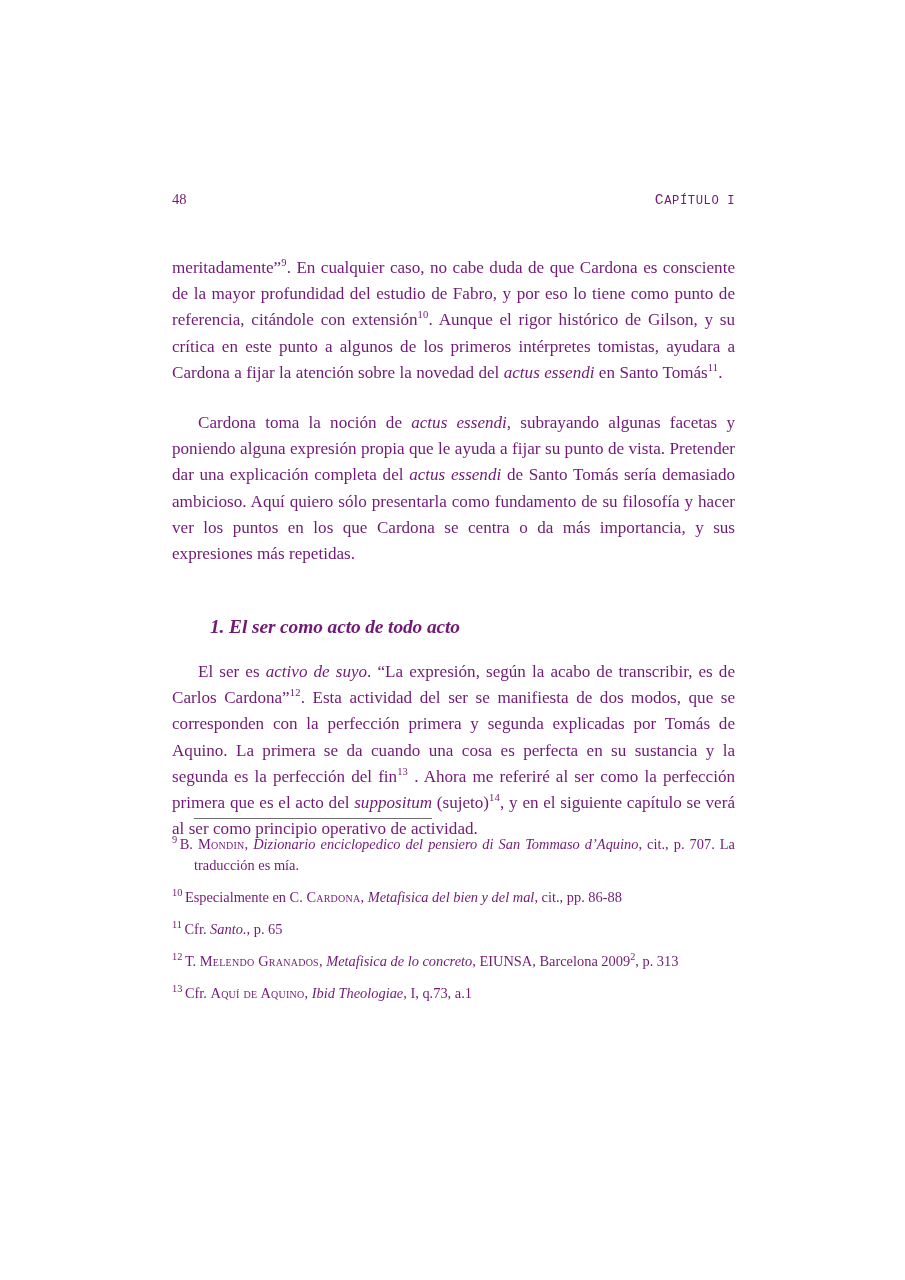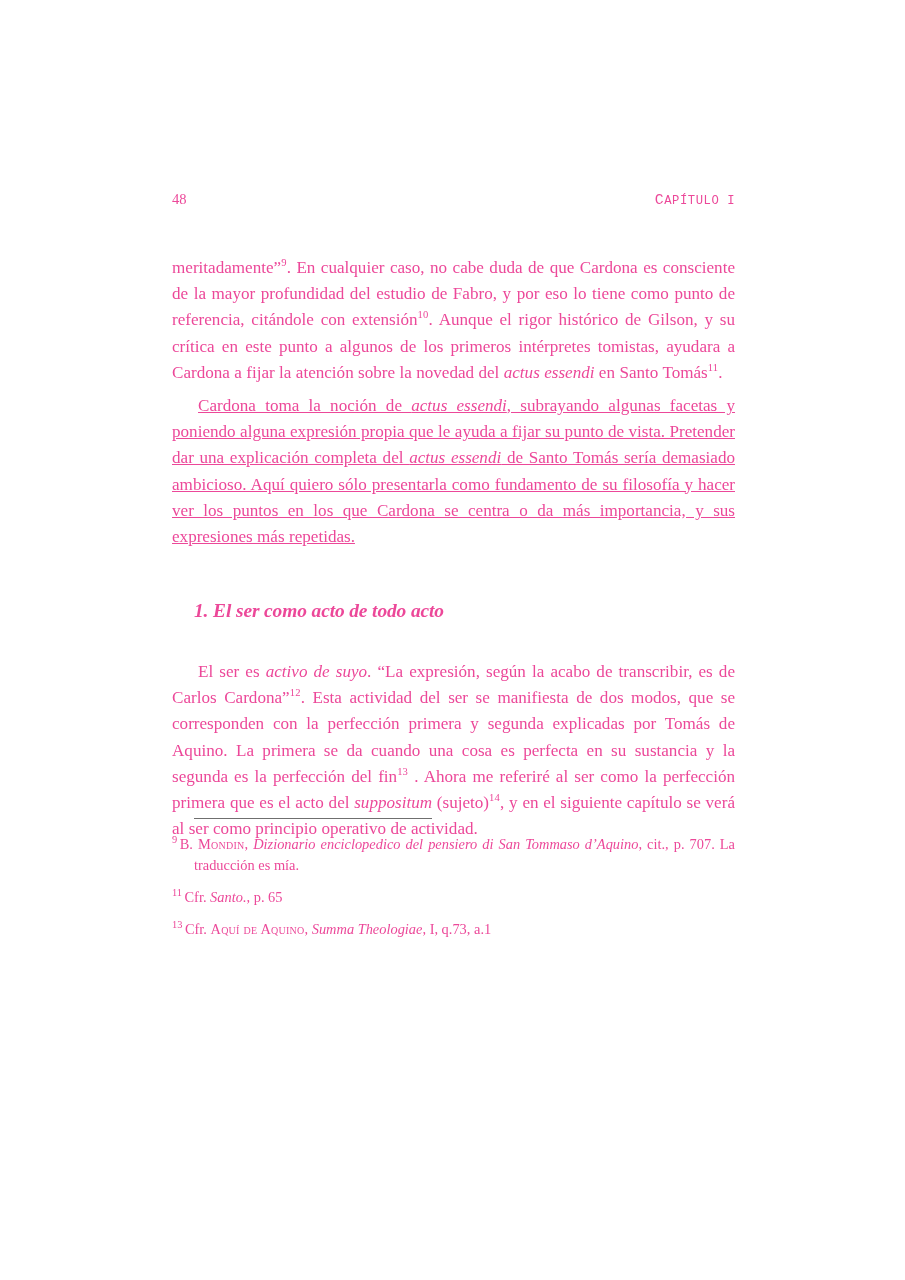--- a/index.html
+++ b/index.html
@@ -10,21 +10,21 @@
   }
 
   .page {
     position: relative;
     width: 905px;
     height: 1280px;
     background: #ffffff;
     margin: 0 auto;
     overflow: hidden;
     font-family: "Liberation Serif", "DejaVu Serif", serif;
-    color: #ec4899;
+    color: #701a75;
     -webkit-font-smoothing: antialiased;
   }
 
   
   .running-head {
     position: absolute;
     top: 192px;
     left: 172px;
     width: 563px;
     display: flex;
@@ -57,22 +57,21 @@
   p.body {
     margin: 0 0 0 0;
     font-size: 17.1px;
     line-height: 26.2px;
     text-align: justify;
     text-justify: inter-word;
     hyphens: none;
     word-spacing: 0.1px;
   }
   p.body + p.body {
-    margin-top: 7px;
-    text-decoration: underline;
+    margin-top: 24px;
   }
   p.indent {
     text-indent: 26px;
   }
 
   i, em {
     font-style: italic;
   }
 
   sup.fn {
@@ -82,21 +81,21 @@
     letter-spacing: 0.2px;
   }
   sup.ed {
     font-size: 10.2px;
     vertical-align: super;
     line-height: 0;
   }
 
   
   h2.section-heading {
-    margin: 0;
+    margin: 16px;
     position: absolute;
     top: 598px;
     left: 194px;
     width: 541px;
     font-size: 19.4px;
     font-weight: bold;
     font-style: italic;
     line-height: 26px;
     letter-spacing: -0.1px;
   }
@@ -177,23 +176,25 @@
     <p class="body indent"><span>El ser es </span><i>activo de suyo</i><span>. “La expresión, según la acabo de transcribir, es de Carlos Cardona”</span><sup class="fn">12</sup><span>. Esta actividad del ser se manifiesta de dos modos, que se corresponden con la perfección primera y segunda explicadas por Tomás de Aquino. La primera se da cuando una cosa es perfecta en su sustancia y la segunda es la perfección del fin</span><sup class="fn">13</sup><span> . Ahora me referiré al ser como la perfección primera que es el acto del </span><i>suppositum</i><span> (sujeto)</span><sup class="fn">14</sup><span>, y en el siguiente capítulo se verá al ser como principio operativo de actividad.</span></p>
 
   </div>
 
   <div class="footnotes">
     <hr class="fn-rule">
     <ul class="fn-list">
 
       <li class="footnote"><span class="marker">9</span><span>B. </span><span class="smallcaps">Mondin</span><span>, </span><i>Dizionario enciclopedico del pensiero di San Tommaso d’Aquino</i><span>, cit., p. 707. La traducción es mía.</span></li>
 
+      <li class="footnote"><span class="marker">10</span><span>Especialmente en C. </span><span class="smallcaps">Cardona</span><span>, </span><i>Metafisica del bien y del mal</i><span>, cit., pp. 86-88</span></li>
 
       <li class="footnote"><span class="marker">11</span><span>Cfr. </span><i>Santo.</i><span>, p. 65</span></li>
 
-
-      <li class="footnote"><span class="marker">13</span><span>Cfr. </span><span class="smallcaps">Aquí de Aquino</span><span>, </span><i>Summa Theologiae</i><span>, I, q.73, a.1</span></li>
+      <li class="footnote"><span class="marker">12</span><span>T. </span><span class="smallcaps">Melendo Granados</span><span>, </span><i>Metafisica de lo concreto</i><span>, EIUNSA, Barcelona 2009</span><sup class="ed">2</sup><span>, p. 313</span></li>
+
+      <li class="footnote"><span class="marker">13</span><span>Cfr. </span><span class="smallcaps">Aquí de Aquino</span><span>, </span><i>Ibid Theologiae</i><span>, I, q.73, a.1</span></li>
 
 
     </ul>
   </div>
 
 </div>
 
 </body></html>

